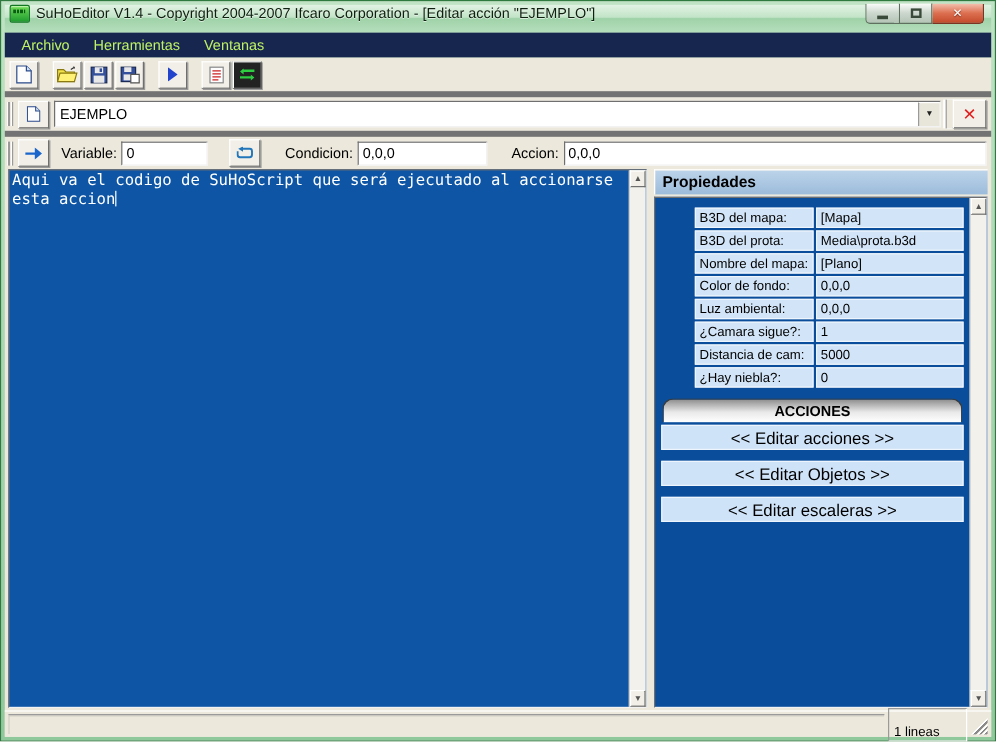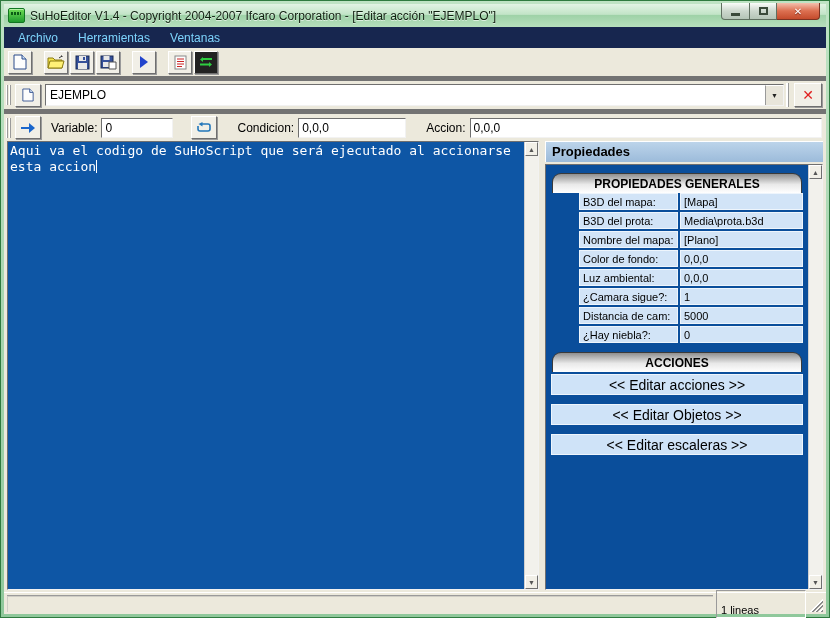--- a/index.html
+++ b/index.html
@@ -7,21 +7,21 @@
 
   .window {
     width:830px; height:618px;
     background:linear-gradient(180deg,#bfe3c4,#8fc89b);
     border:1px solid #2f7a3f;
     padding:3px; position:relative; display:flex; flex-direction:column;
   }
 
   
   .titlebar {
-    height:23px; display:flex; align-items:center; padding:0 4px;
+    height:23px; display:flex; align-items:flex-start; padding:0 4px;
     background:linear-gradient(180deg,#e2f3e4 0%,#c2e4c7 45%,#9fd2a8 50%,#b6dfbc 100%);
     position:relative; flex:0 0 auto;
   }
   .app-icon {
     width:17px; height:15px; margin-right:5px;
     background:linear-gradient(180deg,#6fdc55,#1f9c2f);
     border:1px solid #117722; border-radius:2px;
     box-shadow:inset 0 1px 0 #b8f0a8; position:relative;
   }
   .app-icon::after{
@@ -42,21 +42,21 @@
     width:43px; border-radius:0 0 4px 0; border-left:none; border-color:#7c3322;
     background:linear-gradient(180deg,#f3c0ae,#dc6f50 50%,#c44b2c);
     color:#fff; font-weight:bold; font-size:10px; text-shadow:0 1px 1px #7c2818;
   }
   .min-glyph{ width:9px; height:3px; background:#3a4a3a; margin-top:6px; }
   .max-glyph{ width:9px; height:8px; border:2px solid #3a4a3a; }
 
   
   .menubar {
     height:21px; background:#17264f; display:flex; align-items:center;
-    color:#7dd3fc; font-size:12px; flex:0 0 auto; padding-left:4px;
+    color:#bef264; font-size:12px; flex:0 0 auto; padding-left:4px;
   }
   .menu-item { padding:2px 10px; cursor:default; }
 
   .body-area { flex:1; background:#ece9dc; display:flex; flex-direction:column; min-height:0; }
 
   
   .toolbar { height:28px; display:flex; align-items:center; padding:2px 4px; gap:2px; flex:0 0 auto; }
   .tb-btn {
     width:24px; height:23px; background:#f1efe7;
     border:1px solid; border-color:#ffffff #6f6f6f #6f6f6f #ffffff;
@@ -151,21 +151,21 @@
     text-align:center; padding:2px 0 1px 0; margin-top:2px; cursor:pointer;
   }
 
   
   .statusbar {
     height:22px; background:#ece9dc; border-top:1px solid #fff;
     display:flex; align-items:center; padding:2px 3px; gap:3px; flex:0 0 auto;
   }
   .status-left { flex:1; height:17px; border-top:1px solid #9a9a9a; box-shadow:inset 1px 1px 0 rgba(154,154,154,.35); }
   .status-cell {
-    width:90px; height:17px; border:1px solid; border-color:#9a9a9a #ffffff #ffffff #9a9a9a;
+    width:66px; height:17px; border:1px solid; border-color:#9a9a9a #ffffff #ffffff #9a9a9a;
     font-size:11px; color:#000; padding:13px 4px;
   }
   .resize-grip {
     width:14px; height:14px; align-self:flex-end; cursor:nwse-resize;
     background:
       linear-gradient(135deg,transparent 0 52%,#fff 52% 58%,#8a8a8a 58% 66%,transparent 66%),
       linear-gradient(135deg,transparent 0 68%,#fff 68% 74%,#8a8a8a 74% 82%,transparent 82%),
       linear-gradient(135deg,transparent 0 84%,#fff 84% 90%,#8a8a8a 90% 98%,transparent 98%);
   }
 </style>
@@ -298,21 +298,20 @@
             <div class="sb-arrow">▲</div>
             <div class="sb-arrow">▼</div>
           </div>
         </div>
       </div>
 
       <div class="right-col">
         <div class="prop-caption">Propiedades</div>
         <div class="prop-panel">
           <div class="prop-content">
-            <div class="sec-header">PROPIEDADES GENERALES</div>
             <div class="prop-table">
                 <div class="prop-row">
                   <div class="prop-cell lbl">B3D del mapa:</div>
                   <div class="prop-cell val">[Mapa]</div>
                 </div>
                 <div class="prop-row">
                   <div class="prop-cell lbl">B3D del prota:</div>
                   <div class="prop-cell val">Media\prota.b3d</div>
                 </div>
                 <div class="prop-row">

